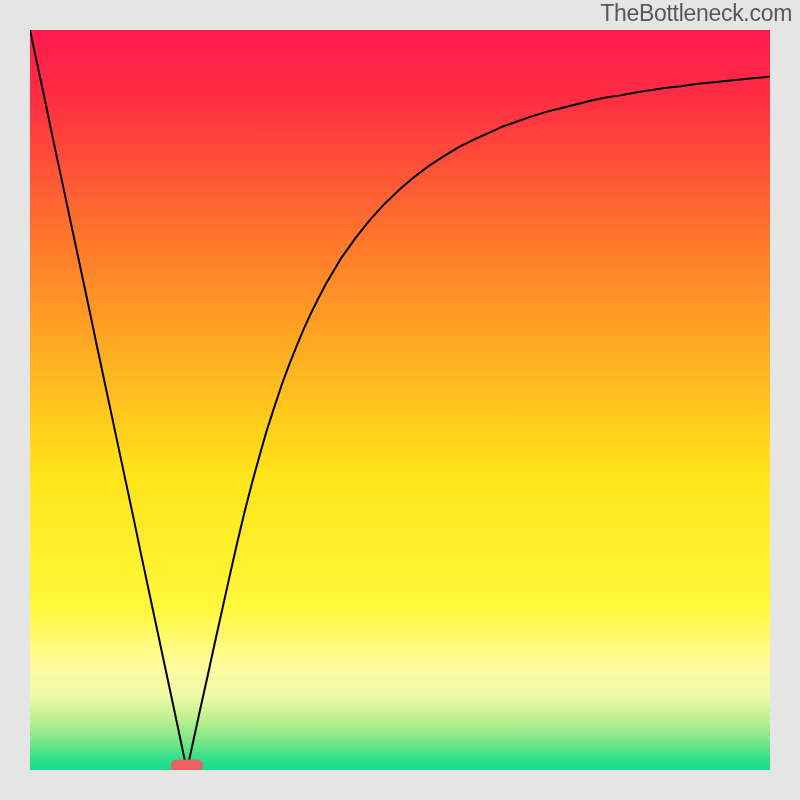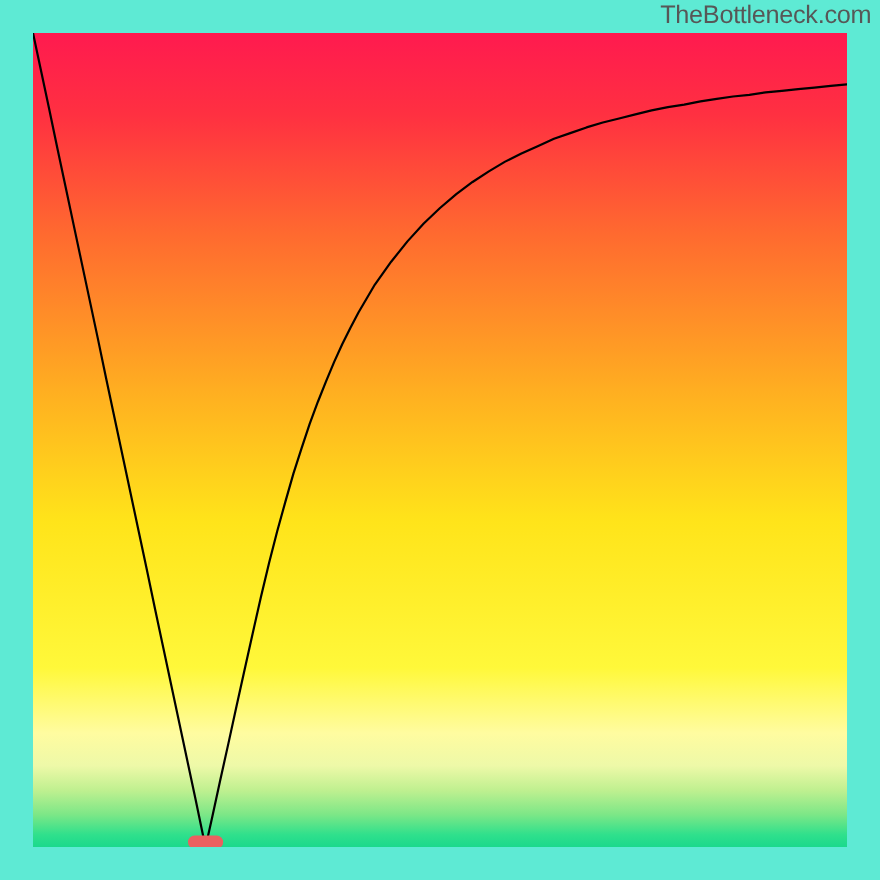--- a/index.html
+++ b/index.html
@@ -5,21 +5,21 @@
   html, body {
     margin: 0;
     padding: 0;
     width: 800px;
     height: 800px;
     overflow: hidden;
   }
   .outer {
     width: 800px;
     height: 800px;
-    background: #5eead4;
+    background: #e5e5e5;
     position: relative;
   }
   .plot {
     position: absolute;
     left: 30px;
     top: 30px;
     width: 740px;
     height: 740px;
   }
   .watermark {

